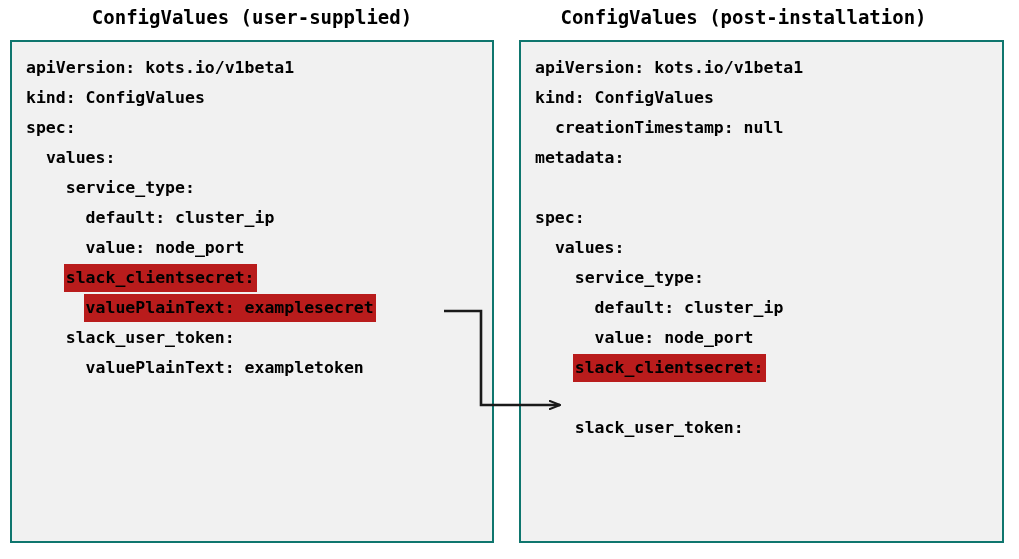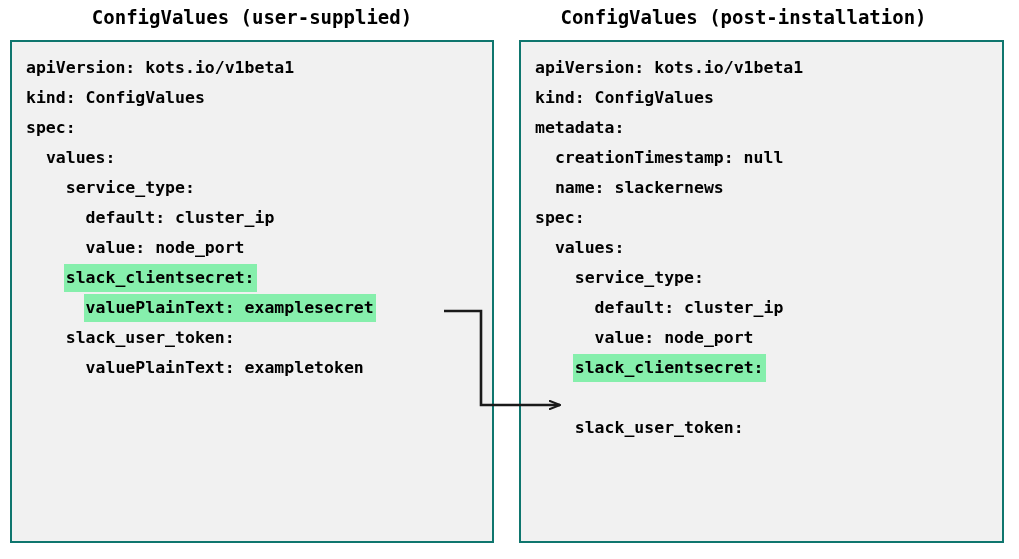--- a/index.html
+++ b/index.html
@@ -64,21 +64,21 @@
     color: #000000;
     padding-left: 12px;
   }
   .code-line .seg {
     display: inline-block;
     line-height: 24px;
     padding: 2px 2px 2px 2px;
     white-space: pre;
   }
   .code-line.hl .seg {
-    background: #86efac;
+    background: #b91c1c;
   }
 
   
   #connector {
     position: absolute;
     left: 0;
     top: 0;
     width: 1019px;
     height: 559px;
     pointer-events: none;
@@ -106,23 +106,23 @@
         <div class="code-line hl"><span>      </span><span class="seg">valuePlainText: examplesecret</span></div>
         <div class="code-line"><span>    </span><span class="seg">slack_user_token:</span></div>
         <div class="code-line"><span>      </span><span class="seg">valuePlainText: exampletoken</span></div>
       </div>
   </div>
 
   <div class="panel" id="panel-right">
     <div class="code-block" id="code-right">
         <div class="code-line"><span></span><span class="seg">apiVersion: kots.io/v1beta1</span></div>
         <div class="code-line"><span></span><span class="seg">kind: ConfigValues</span></div>
+        <div class="code-line"><span>  </span><span class="seg">creationTimestamp: null</span></div>
         <div class="code-line"><span></span><span class="seg">metadata:</span></div>
-        <div class="code-line"><span>  </span><span class="seg">creationTimestamp: null</span></div>
-        <div class="code-line"><span>  </span><span class="seg">name: slackernews</span></div>
+        <div class="code-line"><span>  </span></div>
         <div class="code-line"><span></span><span class="seg">spec:</span></div>
         <div class="code-line"><span>  </span><span class="seg">values:</span></div>
         <div class="code-line"><span>    </span><span class="seg">service_type:</span></div>
         <div class="code-line"><span>      </span><span class="seg">default: cluster_ip</span></div>
         <div class="code-line"><span>      </span><span class="seg">value: node_port</span></div>
         <div class="code-line hl"><span>    </span><span class="seg">slack_clientsecret:</span></div>
         <div class="code-line hl"><span>      </span></div>
         <div class="code-line"><span>    </span><span class="seg">slack_user_token:</span></div>
       </div>
   </div>

